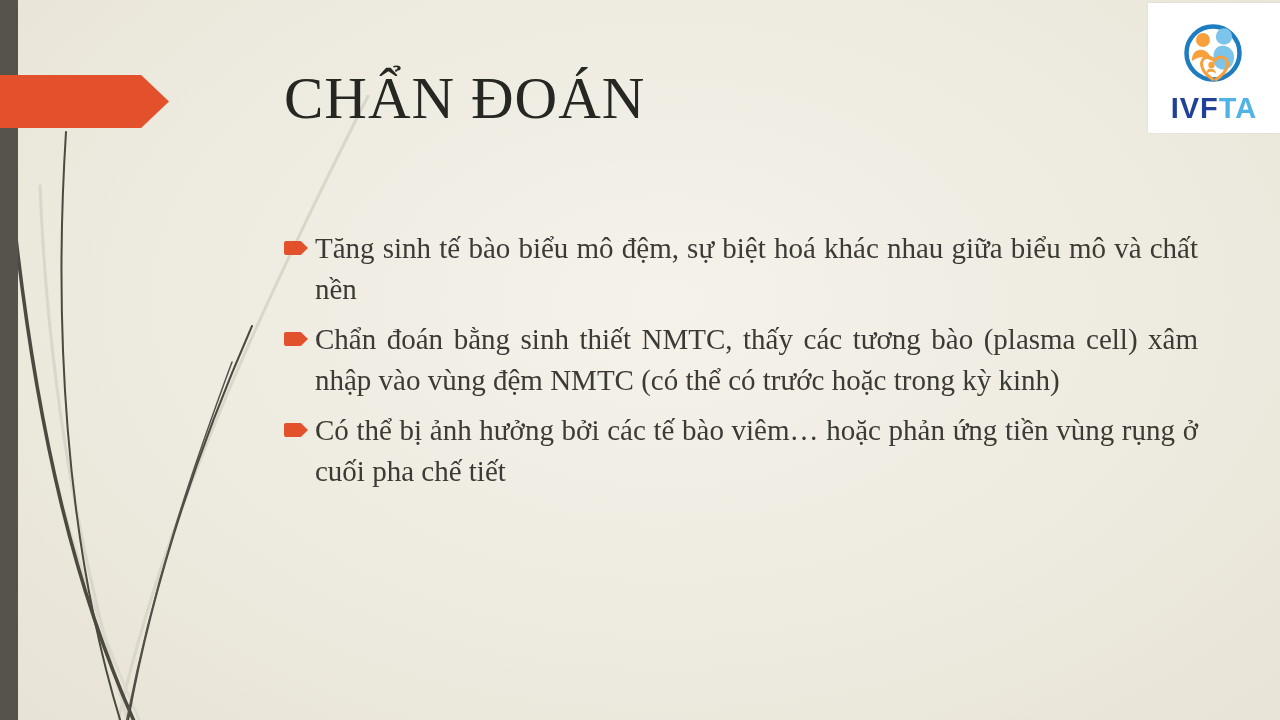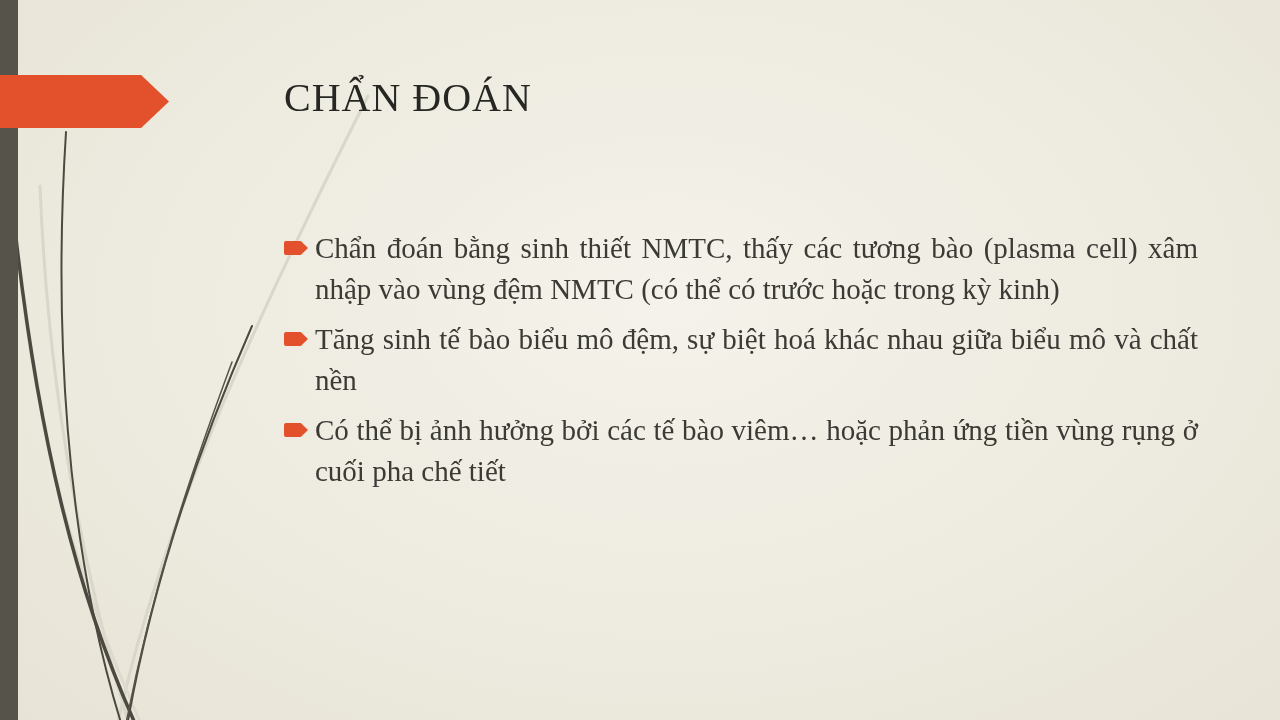--- a/index.html
+++ b/index.html
@@ -21,21 +21,21 @@
   .wisps{position:absolute;left:0;top:0;pointer-events:none;}
   
   .title-arrow{
     position:absolute;left:0;top:75px;width:169px;height:53px;
     background:#e2502c;
     clip-path:polygon(0 0, 83.5% 0, 100% 50%, 83.5% 100%, 0 100%);
   }
   .slide-title{
     position:absolute;left:284px;top:66px;
     margin:0;
-    font-size:40px;line-height:64px;font-weight:400;
+    font-size:59px;line-height:64px;font-weight:400;
     color:#262622;letter-spacing:1px;
   }
   .content{
     position:absolute;left:284px;top:228px;width:914px;
   }
   .bullet-list{list-style:none;margin:0;padding:0;}
   .bullet-item{
     position:relative;
     padding-left:31px;
     margin:0 0 9px 0;
@@ -87,27 +87,47 @@
   <div class="left-bar"></div>
 
   <div class="title-arrow"></div>
 
   <h1 class="slide-title">CHẨN ĐOÁN</h1>
 
   <div class="content">
     <ul class="bullet-list">
       <li class="bullet-item">
         <span class="bullet-arrow"></span>
-        <span>Chẩn đoán bằng sinh thiết NMTC, thấy các tương bào (plasma cell) xâm nhập vào vùng đệm NMTC (có thể có trước hoặc trong kỳ kinh)</span>
+        <span>Tăng sinh tế bào biểu mô đệm, sự biệt hoá khác nhau giữa biểu mô và chất nền</span>
       </li>
       <li class="bullet-item">
         <span class="bullet-arrow"></span>
-        <span>Tăng sinh tế bào biểu mô đệm, sự biệt hoá khác nhau giữa biểu mô và chất nền</span>
+        <span>Chẩn đoán bằng sinh thiết NMTC, thấy các tương bào (plasma cell) xâm nhập vào vùng đệm NMTC (có thể có trước hoặc trong kỳ kinh)</span>
       </li>
       <li class="bullet-item">
         <span class="bullet-arrow"></span>
         <span>Có thể bị ảnh hưởng bởi các tế bào viêm… hoặc phản ứng tiền vùng rụng ở cuối pha chế tiết</span>
       </li>
     </ul>
   </div>
 
+  <div class="logo-card">
+    <svg class="logo-icon" width="132" height="92" viewBox="0 0 132 92" aria-hidden="true">
+
+      <circle cx="65" cy="48" r="26.5" fill="none" stroke="#1e7cc0" stroke-width="4.5"></circle>
+
+      <circle cx="55" cy="35" r="7" fill="#f7a03c"></circle>
+      <path d="M44,56 C43.5,46.5 50,43.5 55,45 C60,46.5 63,50.5 63,56 C57,50.5 50,51.5 44,56 Z" fill="#f7a03c"></path>
+
+      <circle cx="76" cy="31.5" r="8.2" fill="#7cc4ea"></circle>
+      <path d="M66,58 C63.5,43.5 70,39.5 77,41 C85.5,43 88.5,52 84,60 C79.5,67 69,66 66,58 Z" fill="#7cc4ea"></path>
+
+      <path d="M65,74.5 C51.5,66 50.5,54 59,52.2 C63.5,51.3 66,55 66.5,57 C67,55 69.5,51.3 74,52.2 C82.5,54 81.5,66 68,74.5" fill="none" stroke="#f7a03c" stroke-width="3" stroke-linecap="round"></path>
+
+      <circle cx="63.5" cy="60" r="3.2" fill="#f7a03c"></circle>
+      <path d="M58.5,68.5 C58.5,64.3 61,63.3 63.5,63.8 C66,64.3 68,65.8 68,68.5 C64.7,66 61.5,66.5 58.5,68.5 Z" fill="#f7a03c"></path>
+    </svg>
+    <div class="logo-text">
+      <span class="ivf">IVF</span><span class="ta">TA</span>
+    </div>
+  </div>
 
 </div>
 
 </body></html>

